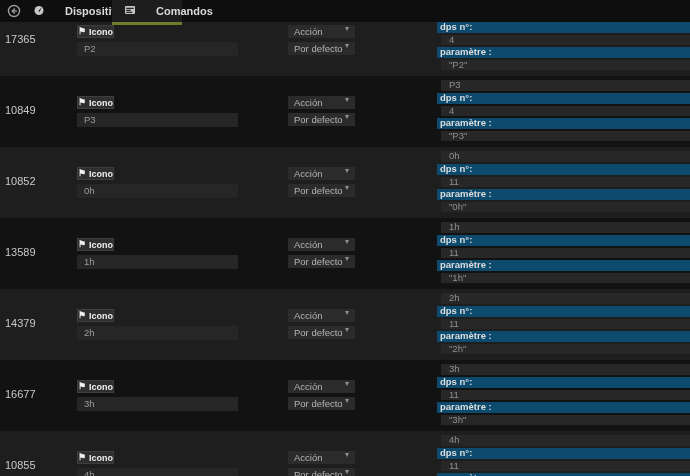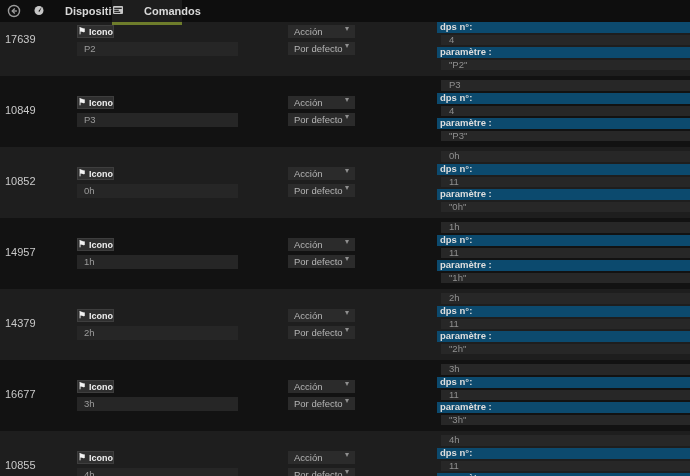--- a/index.html
+++ b/index.html
@@ -5,21 +5,21 @@
   html,body{margin:0;padding:0;background:#000;}
   .canvas{position:relative;width:690px;height:476px;background:#161616;overflow:hidden;
           font-family:"Liberation Sans",sans-serif;-webkit-font-smoothing:antialiased;}
 
   
   .header{position:absolute;top:0;left:0;width:690px;height:22px;background:#0e0e0e;z-index:10;}
   .back-btn{position:absolute;left:7px;top:4px;width:14px;height:14px;background:none;border:none;padding:0;cursor:pointer;}
   .tab{position:absolute;top:0;height:22px;display:flex;align-items:center;gap:20px;
        font-size:11px;font-weight:bold;color:#d9d9d9;cursor:pointer;}
   .tab-disp{left:33px;}
-  .tab-com{left:112px;width:70px;background:#1d1d1d;padding-left:0;box-sizing:border-box;}
+  .tab-com{left:112px;width:70px;background:#1d1d1d;padding-left:12px;box-sizing:border-box;}
   .tab-underline{position:absolute;top:22px;left:112px;width:70px;height:3px;background:#6e7d2b;z-index:11;}
 
   
   .row{position:absolute;left:0;width:690px;height:71px;}
   .row.light{background:#1e1e1e;}
   .row.dark{background:#121212;}
 
   .rid{position:absolute;left:5px;top:28px;font-size:11px;color:#c9c9c9;}
 
   .icono-btn{position:absolute;left:77px;top:20px;width:37px;height:13px;
@@ -80,21 +80,21 @@
           <rect x="4.5" y="15.5" width="12" height="2.2" fill="#0e0e0e"></rect>
         </svg>
       </span>
       <span>Comandos</span>
     </div>
   </div>
   <div class="tab-underline" style="background: rgb(110, 125, 43);"></div>
 
   <div id="rows">
       <div class="row light" style="top: 5px;">
-    <div class="rid">17639</div>
+    <div class="rid">17365</div>
 
     <button class="icono-btn">
       <span class="flag">⚑</span>
       <span>Icono</span>
     </button>
 
     <input class="tinput" type="text" value="P2" style="">
 
     <div class="sel a">
       <span>Acción</span>
@@ -158,21 +158,21 @@
       <span class="caret">▾</span>
     </div>
 
     <div class="rl vbox t1">0h</div>
     <div class="rl strip t2">dps n°:</div>
     <div class="rl vbox t3">11</div>
     <div class="rl strip t4">paramètre :</div>
     <div class="rl vbox t5">"0h"</div>
   </div>
       <div class="row dark" style="top: 218px;">
-    <div class="rid">14957</div>
+    <div class="rid">13589</div>
 
     <button class="icono-btn">
       <span class="flag">⚑</span>
       <span>Icono</span>
     </button>
 
     <input class="tinput" type="text" value="1h" style="">
 
     <div class="sel a">
       <span>Acción</span>

